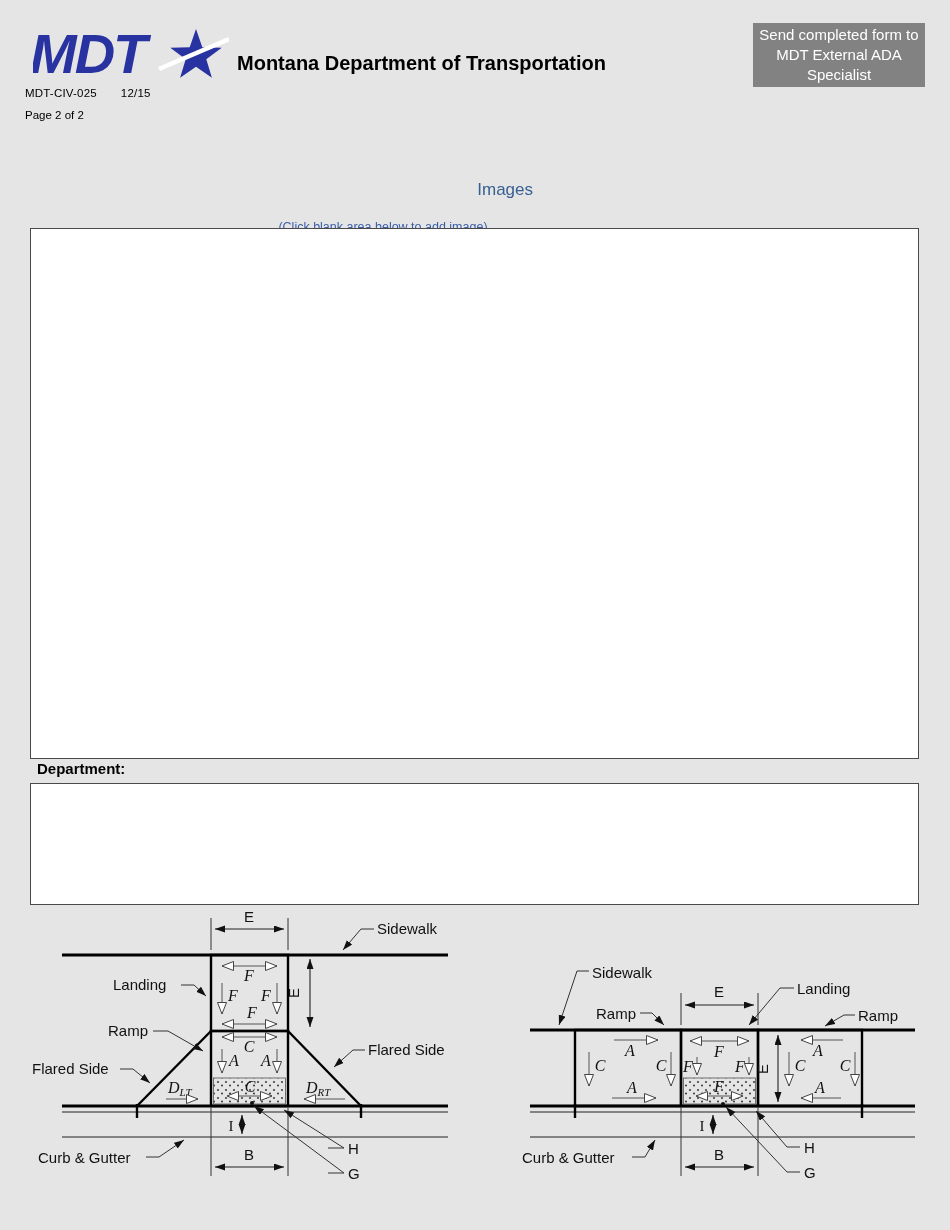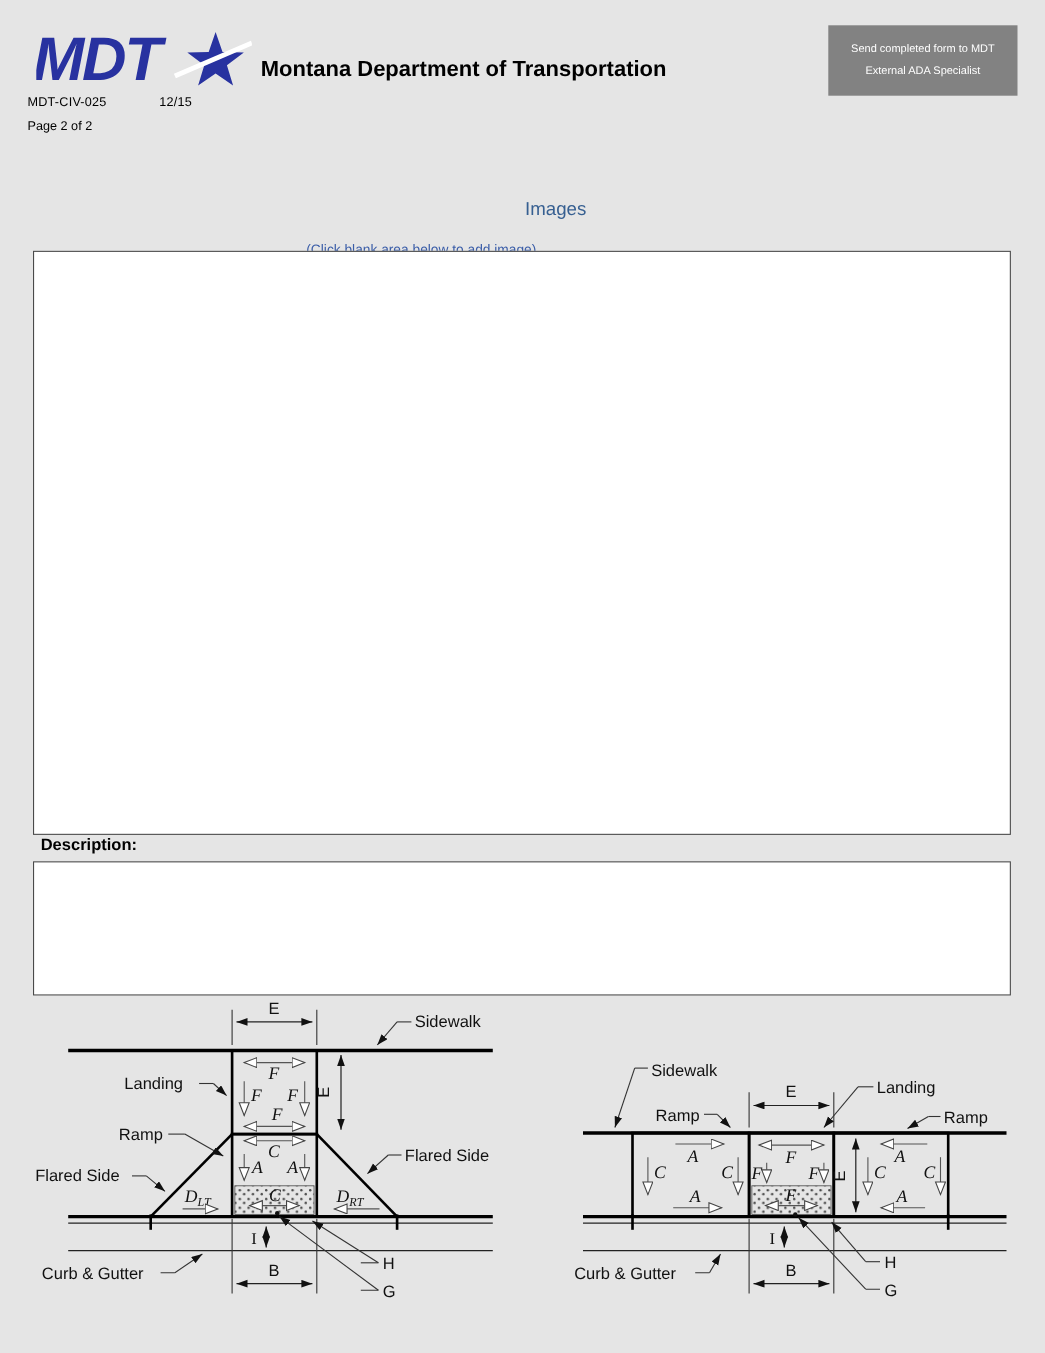--- a/index.html
+++ b/index.html
@@ -1,29 +1,29 @@
 <!DOCTYPE html>
 <html style="--logo_blue: #2832A0; --heading_blue: #365F91; --subtitle_blue: #3A5DA8; --note_bg: #828282; --note_text: #FFFFFF;"><head>
 <meta charset="utf-8">
 <style>
   html,body{margin:0;padding:0;background:#fff}
   .page{position:relative;width:950px;height:1230px;background:#e5e5e5;overflow:hidden;
         font-family:"Liberation Sans",sans-serif;color:#000}
 
   .logo{position:absolute;left:33px;top:26px}
   .form-meta{position:absolute;left:25px;top:87px;font-size:11.5px;letter-spacing:.2px}
-  .form-meta .rev{margin-left:48px}
+  .form-meta .rev{margin-left:24px}
   .page-meta{position:absolute;left:25px;top:109px;font-size:11.5px}
 
   .title{position:absolute;left:237px;top:50px;width:500px;text-align:left;
          font-weight:bold;font-size:20px;line-height:27px}
 
   .note{position:absolute;left:753px;top:23px;width:172px;height:64px;box-sizing:border-box;
         background:var(--note_bg,#808080);color:var(--note_text,#fff);
-        font-size:10px;line-height:20px;text-align:center;
+        font-size:15px;line-height:20px;text-align:center;
         display:flex;align-items:center;justify-content:center;padding:0 5px}
 
   .img-head{position:absolute;left:233px;top:180px;width:300px;text-align:right;
             font-size:17px;font-weight:normal;color:var(--heading_blue,#365F91)}
   .img-sub{position:absolute;left:183px;top:220px;width:400px;text-align:center;
            font-size:12.5px;color:var(--subtitle_blue,#3A5DA8)}
   .img-box{position:absolute;left:30px;top:228px;width:889px;height:531px;box-sizing:border-box;
            border:1.5px solid #4a4a4a;background:#fff}
   .desc-label{position:absolute;left:37px;top:760px;font-size:15px;font-weight:bold}
   .desc-box{position:absolute;left:30px;top:783px;width:889px;height:122px;box-sizing:border-box;
@@ -67,21 +67,21 @@
   </div>
 
   <div class="note">
     <span>Send completed form to MDT External ADA Specialist</span>
   </div>
 
   <div class="img-head">Images</div>
   <div class="img-sub">(Click blank area below to add image)</div>
   <div class="img-box"></div>
 
-  <div class="desc-label">Description:</div>
+  <div class="desc-label">Department:</div>
   <div class="desc-box"></div>
 
   <svg class="diagrams" width="950" height="300" viewBox="0 895 950 300">
     <defs>
       <marker id="af" markerUnits="userSpaceOnUse" markerWidth="12" markerHeight="8" refX="10" refY="3.5" orient="auto-start-reverse">
         <path d="M0,0 L10,3.5 L0,7 Z" fill="#111"></path>
       </marker>
       <marker id="ah" markerUnits="userSpaceOnUse" markerWidth="14" markerHeight="11" refX="12" refY="5" orient="auto-start-reverse">
         <path d="M0.5,0.5 L12,5 L0.5,9.5 Z" fill="#fff" stroke="#444" stroke-width="1"></path>
       </marker>

